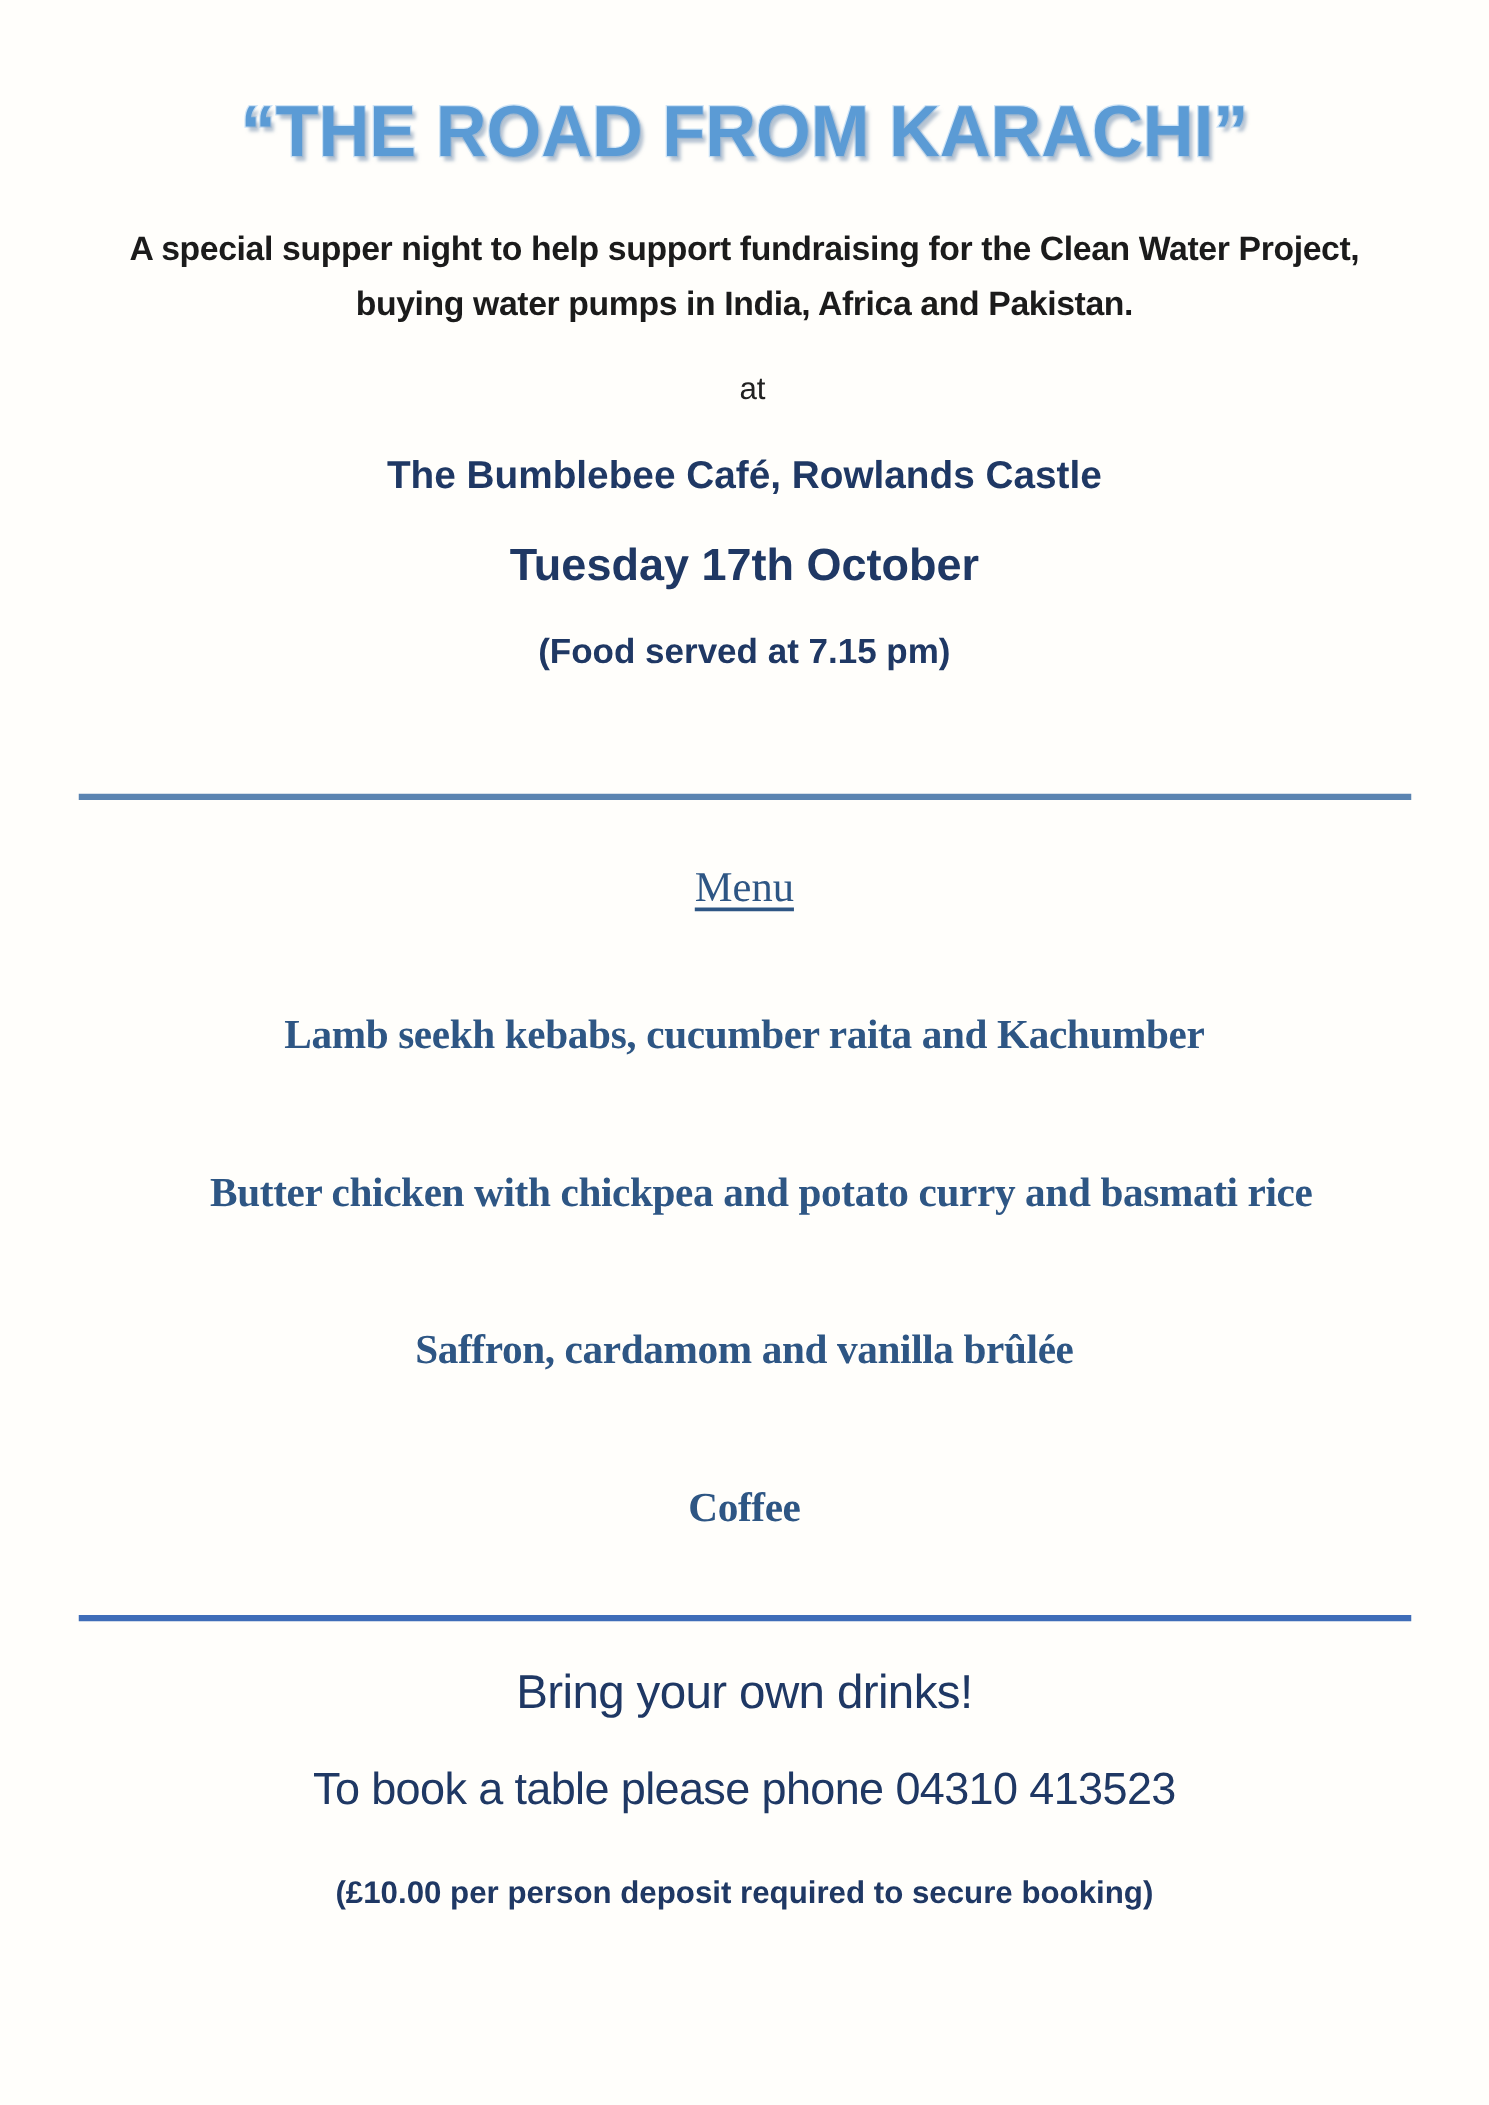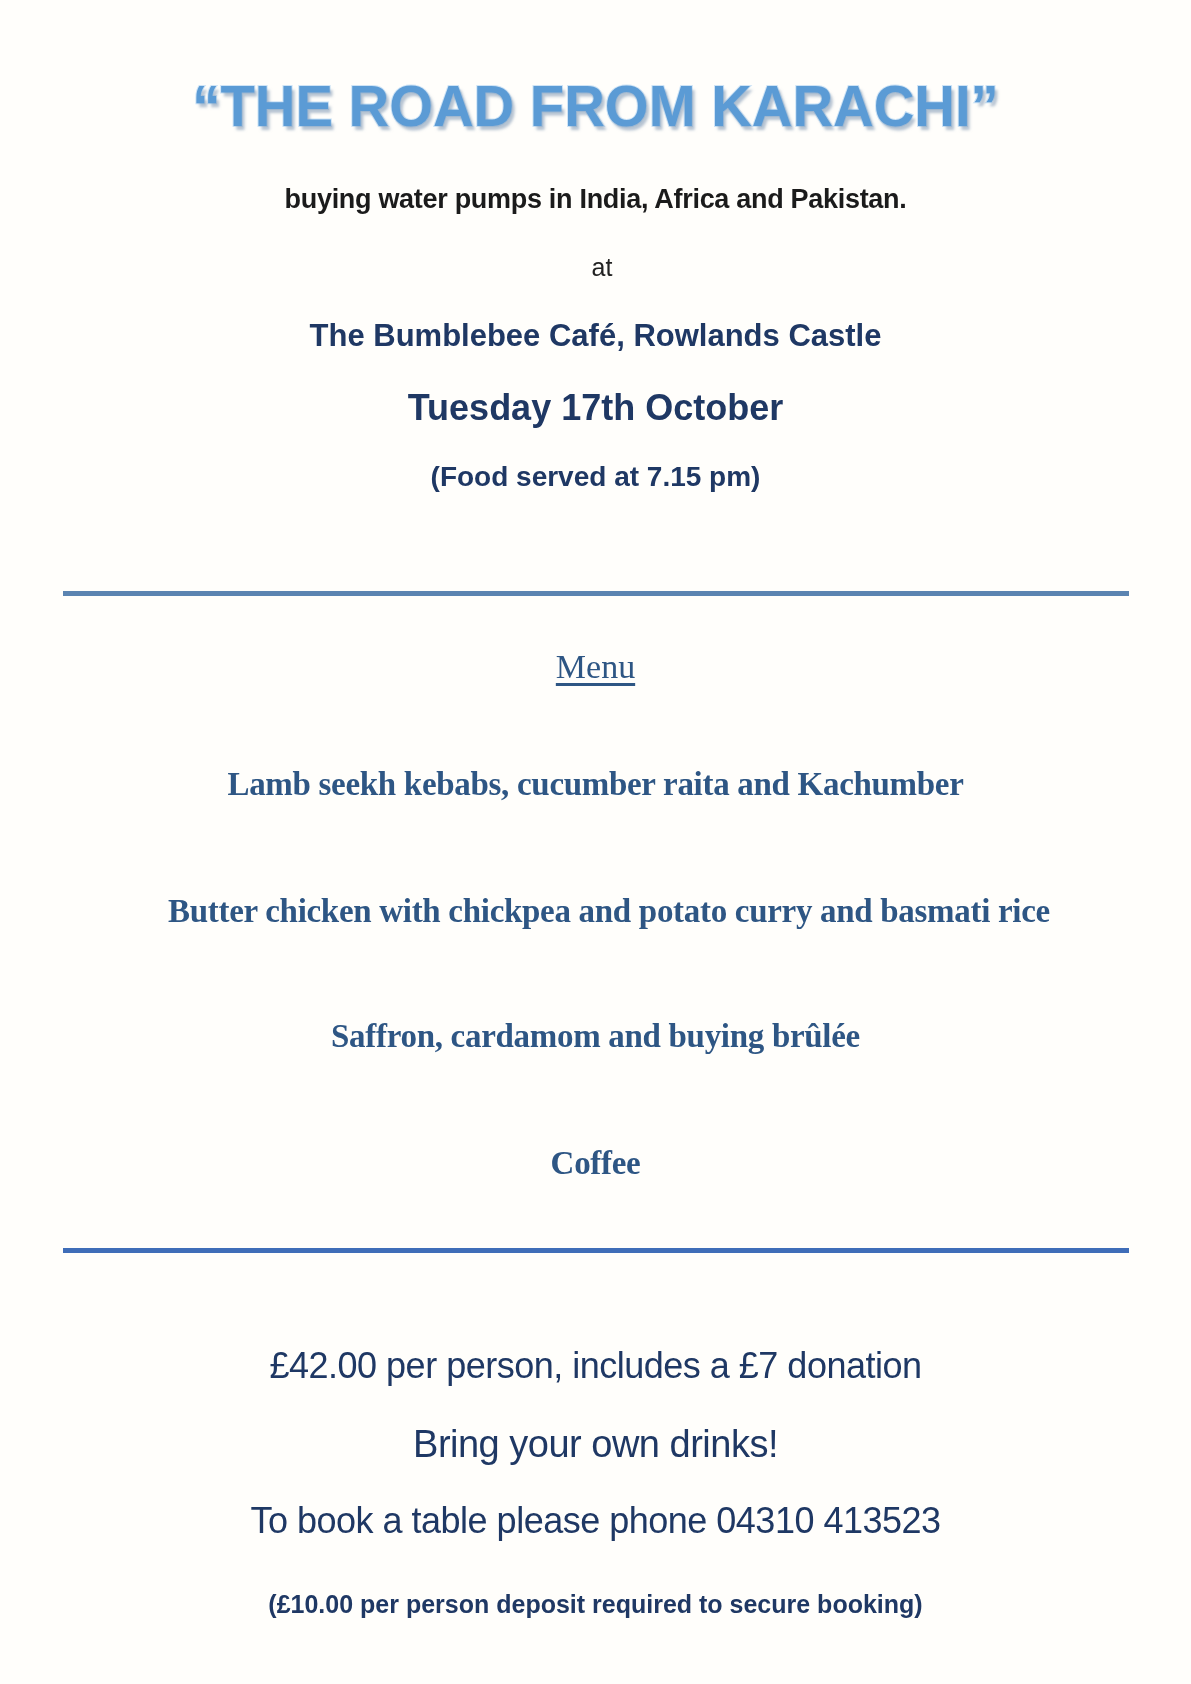--- a/index.html
+++ b/index.html
@@ -124,46 +124,46 @@
   }
 </style>
 </head>
 <body>
 
 <div class="page">
 
   <div class="title">“THE ROAD FROM KARACHI”</div>
 
   <div class="intro">
+    <div>A special supper night to help support fundraising for the Clean Water Project,</div>
     <div>buying water pumps in India, Africa and Pakistan.</div>
   </div>
 
   <div class="at-label">at</div>
 
   <div class="venue">The Bumblebee Café, Rowlands Castle</div>
 
   <div class="event-date">Tuesday 17th October</div>
 
   <div class="food-time">(Food served at 7.15 pm)</div>
 
   <hr class="divider divider-top">
 
   <div class="menu-heading">Menu</div>
 
   <div class="menu-item menu-item-1">Lamb seekh kebabs, cucumber raita and Kachumber</div>
 
   <div class="menu-item menu-item-2">Butter chicken with chickpea and potato curry and basmati rice</div>
 
-  <div class="menu-item menu-item-3">Saffron, cardamom and buying brûlée</div>
+  <div class="menu-item menu-item-3">Saffron, cardamom and vanilla brûlée</div>
 
   <div class="menu-item menu-item-4">Coffee</div>
 
   <hr class="divider divider-bottom">
 
-  <div class="price-line">£42.00 per person, includes a £7 donation</div>
 
   <div class="drinks-line">Bring your own drinks!</div>
 
   <div class="phone-line">To book a table please phone 04310 413523</div>
 
   <div class="deposit-line">(£10.00 per person deposit required to secure booking)</div>
 
 </div>
 
 </body></html>

